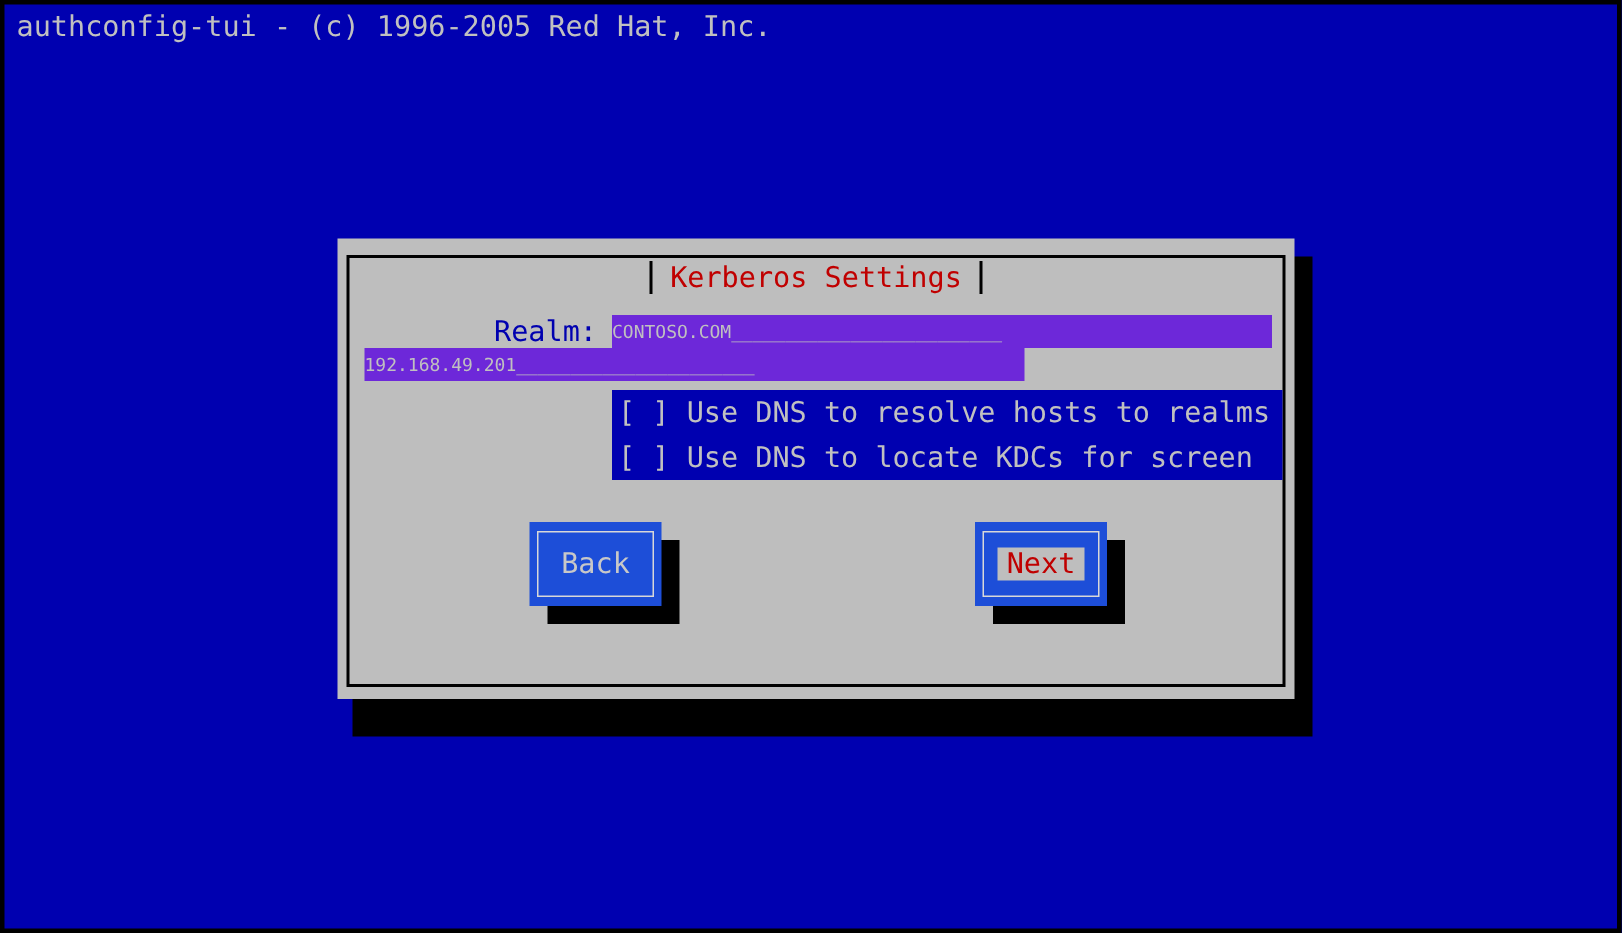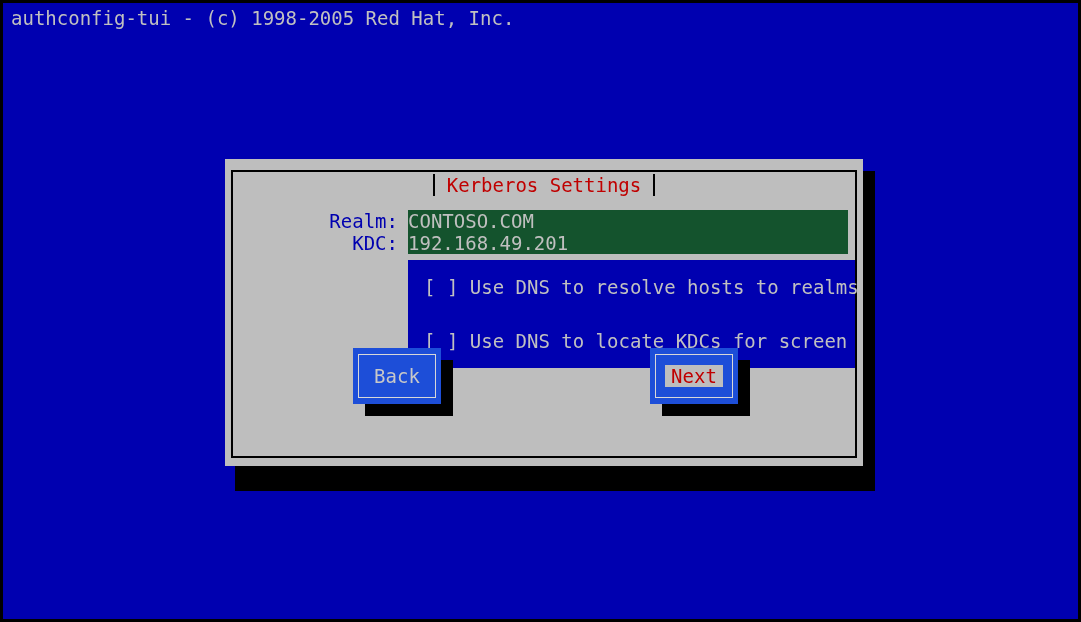--- a/index.html
+++ b/index.html
@@ -117,42 +117,42 @@
     color: #0000b0;
     font-size: 19px;
     line-height: 22px;
     white-space: pre;
     padding-right: 0px;
   }
   .field-entry {
     margin-left: 10px;
     width: 440px;
     height: 22px;
-    background: #14532d;
+    background: #6d28d9;
     color: #c0c0c0;
-    font-size: 19px;
+    font-size: 12px;
     line-height: 22px;
     white-space: pre;
     overflow: hidden;
     box-sizing: border-box;
   }
 
   
   #checkboxes {
     margin-top: 6px;
     margin-left: 175px;
   }
   .checkbox-row {
     display: inline-block;
     background: #0000b0;
     color: #c0c0c0;
     font-size: 19px;
     line-height: 22px;
     white-space: pre;
-    padding: 16px;
+    padding: 4px;
   }
   .cb-line { display: block; }
 
   
   #buttons {
     position: absolute;
     left: 0;
     top: 176px;
     width: 100%;
     height: 90px;
@@ -219,42 +219,41 @@
     line-height: 22px;
     font-weight: bold;
     white-space: pre;
   }
 </style>
 </head>
 <body>
 
 <div id="screen">
 
-  <div id="app-title">authconfig-tui - (c) 1998-2005 Red Hat, Inc.</div>
+  <div id="app-title">authconfig-tui - (c) 1996-2005 Red Hat, Inc.</div>
 
   <div id="dialog-shadow"></div>
 
   <div id="dialog">
     <div id="dialog-frame">
 
       <div id="dialog-title-wrap">
         <div id="dialog-title-box">
           <span id="dialog-title">Kerberos Settings</span>
         </div>
       </div>
 
       <div id="form">
 
         <div class="field-row">
           <span class="field-label">Realm:</span>
           <span class="field-entry"><span>CONTOSO.COM</span><span>_________________________</span></span>
         </div>
 
         <div class="field-row">
-          <span class="field-label">KDC:</span>
           <span class="field-entry"><span>192.168.49.201</span><span>______________________</span></span>
         </div>
 
 
         <div id="checkboxes">
           <div>
             <span class="checkbox-row cb-line"><span>[ ]</span> <span>Use DNS to resolve hosts to realms</span></span>
           </div>
           <div>
             <span class="checkbox-row cb-line"><span>[ ]</span> <span>Use DNS to locate KDCs for screen</span></span>

